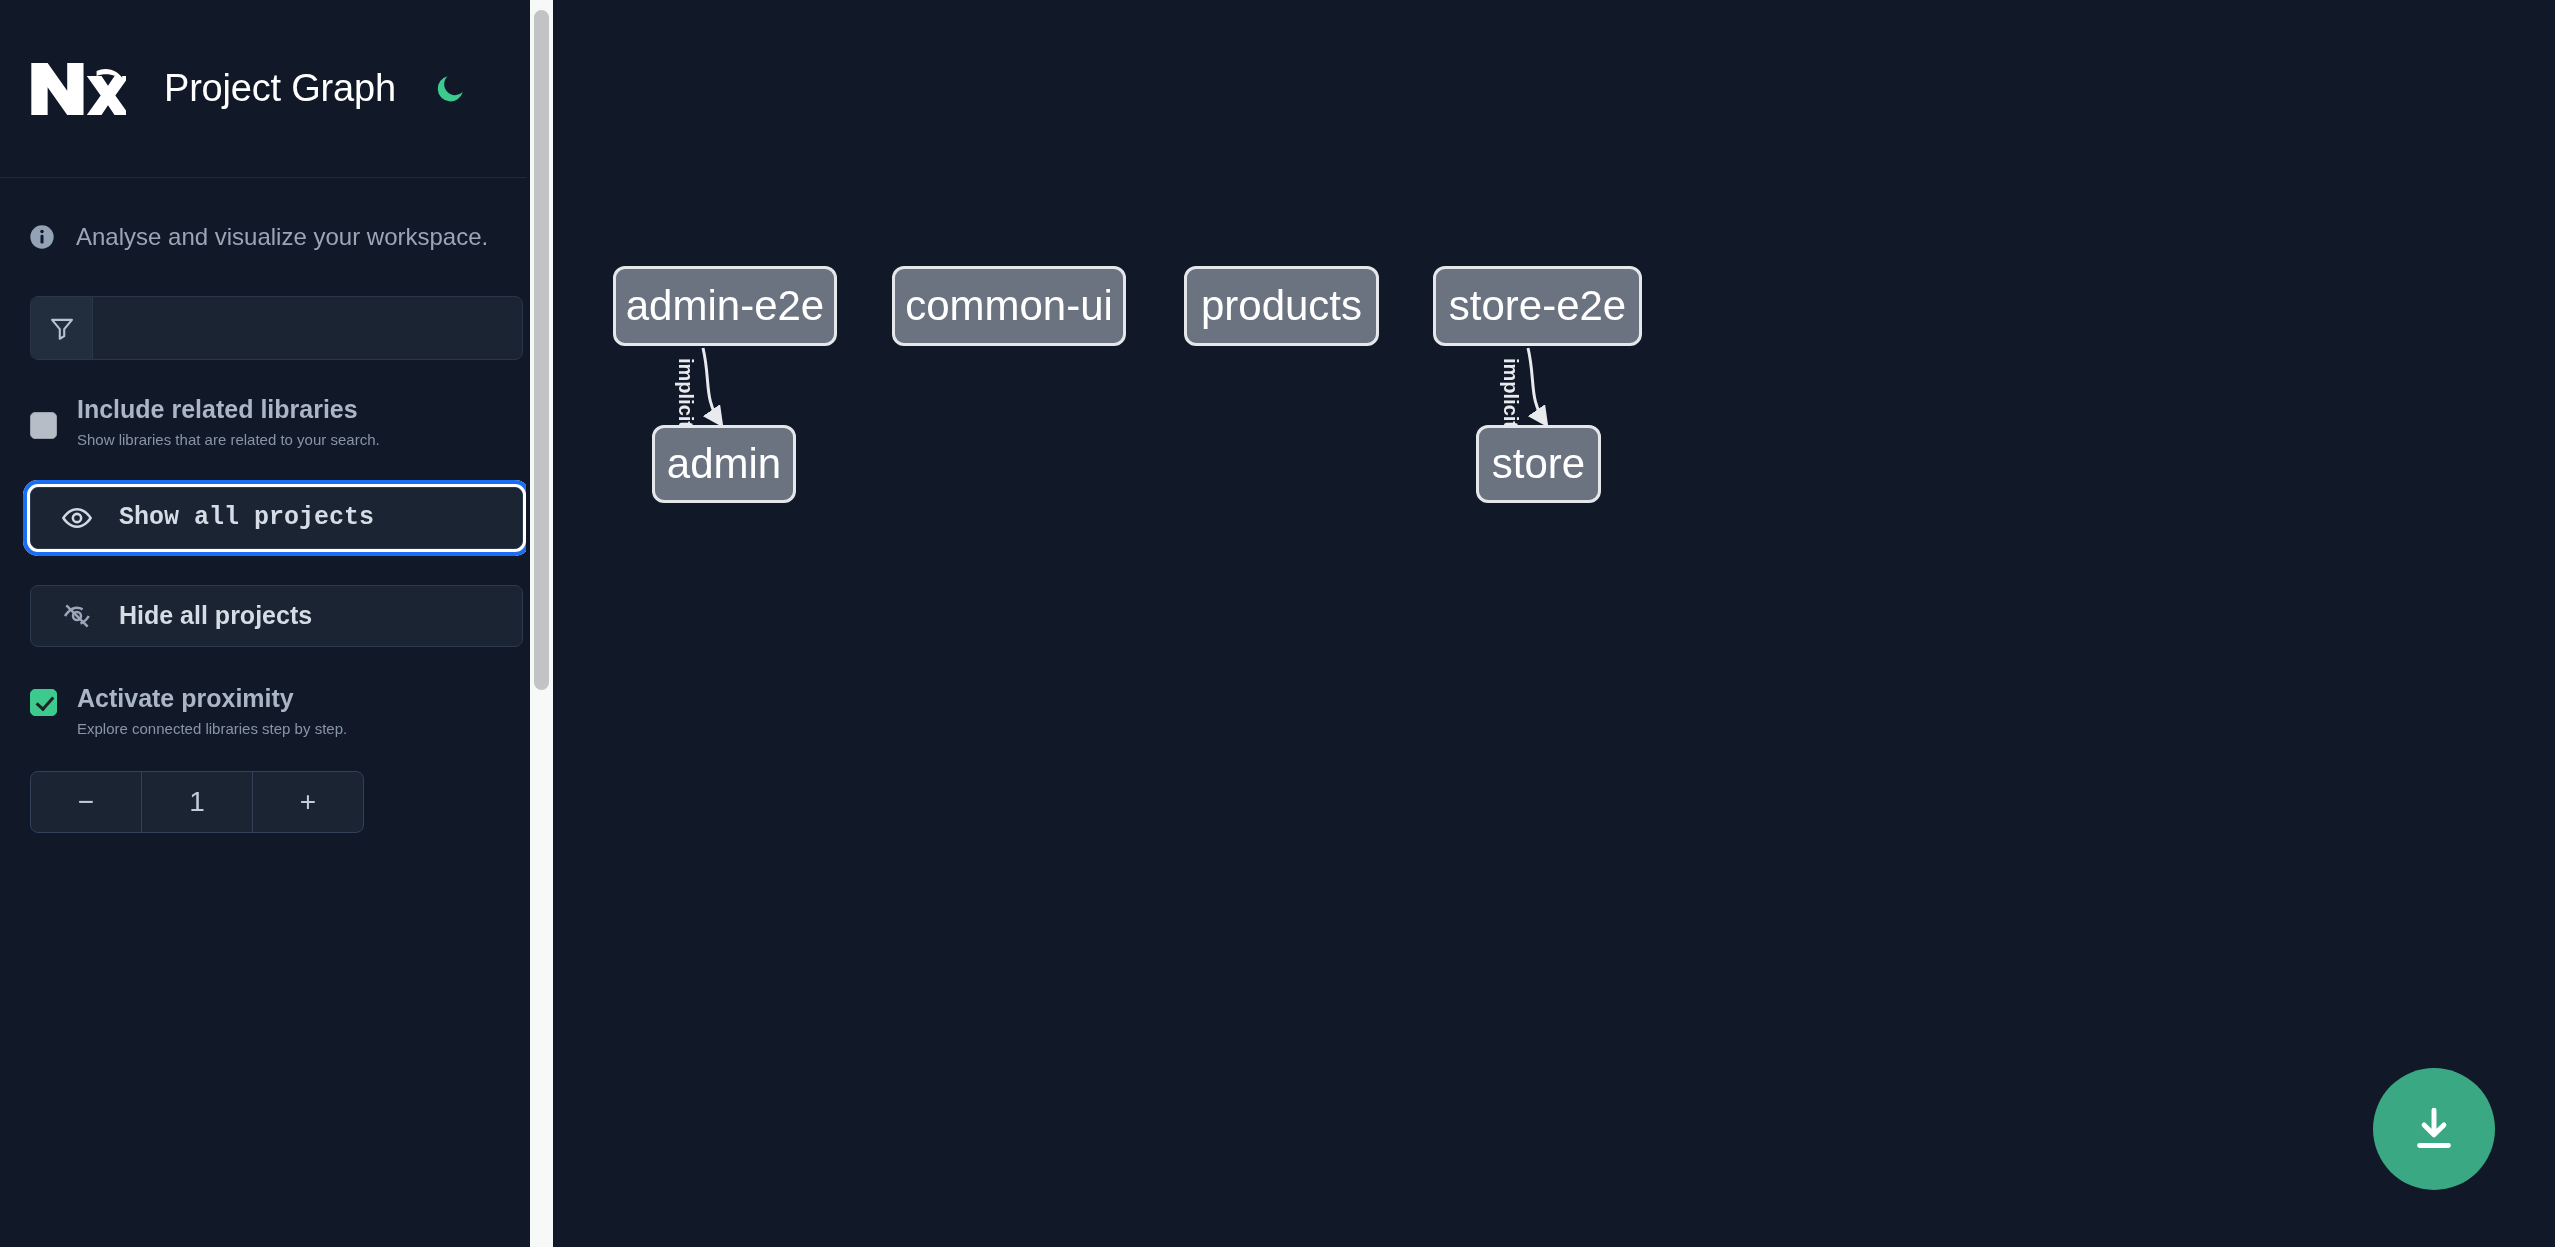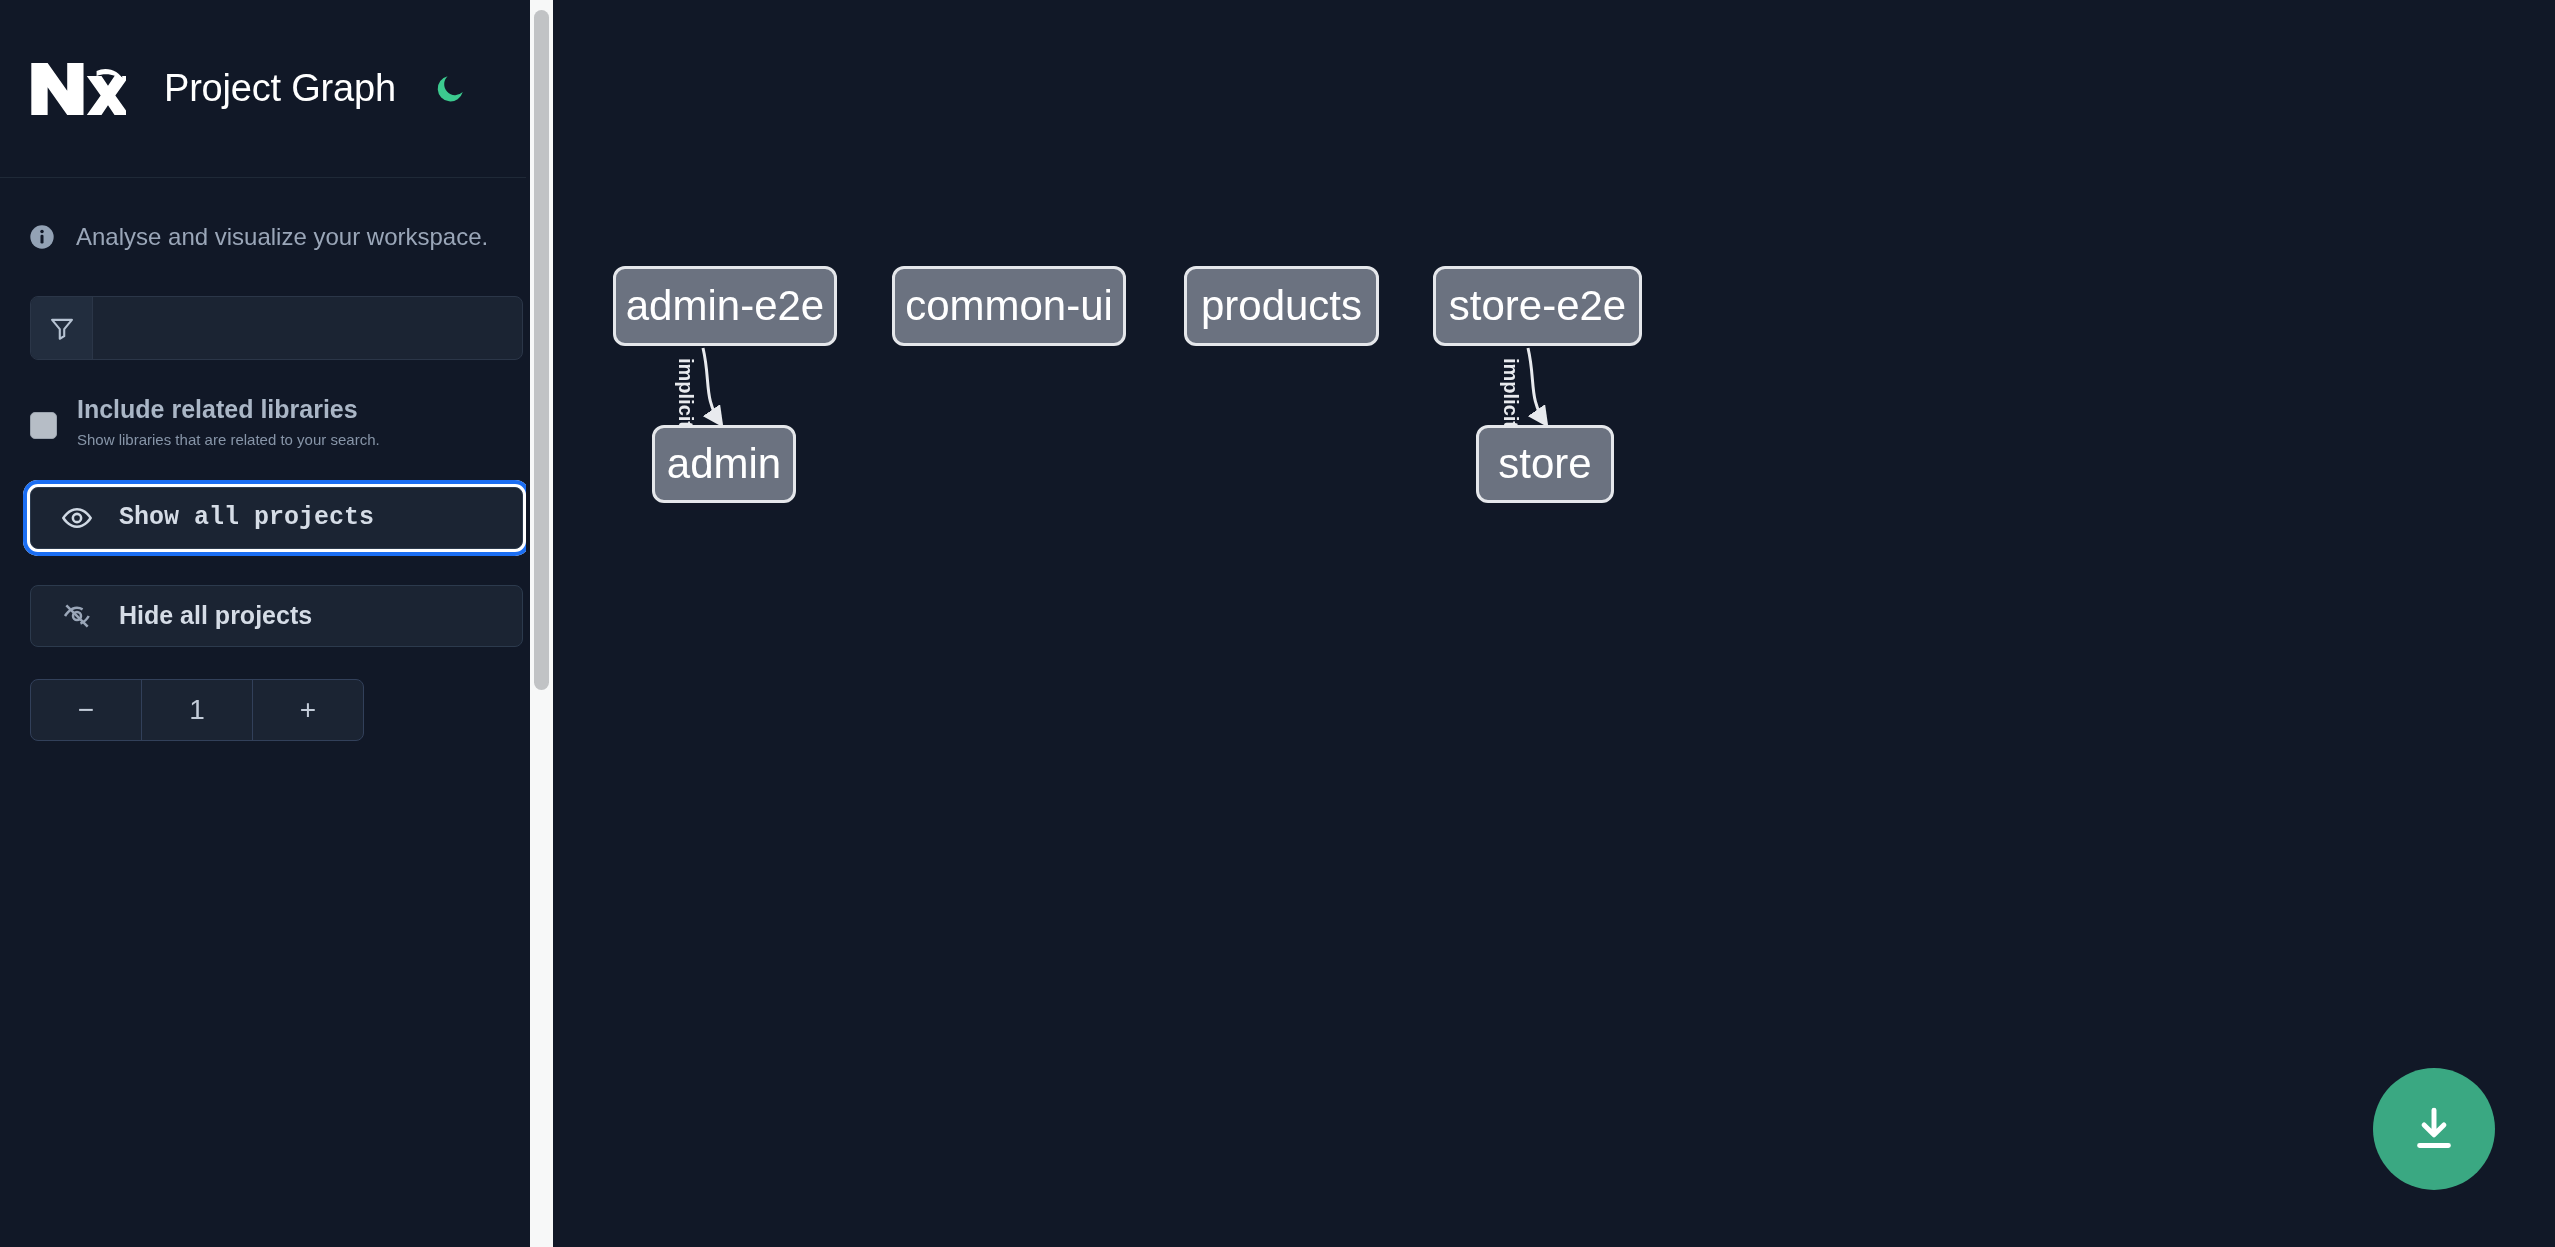--- a/index.html
+++ b/index.html
@@ -297,20 +297,27 @@
         <span class="bicon">
           <svg viewBox="0 0 24 24" width="32" height="32" aria-hidden="true">
             <path fill="none" stroke="#9aa6b8" stroke-width="1.9" d="M3 12S6.6 5.8 12 5.8c1.6 0 3 .5 4.2 1.2M20.8 12S18.6 16 14.6 17.6M4 4l16 16"></path>
             <circle cx="12" cy="12" r="3" fill="none" stroke="#9aa6b8" stroke-width="1.9"></circle>
           </svg>
         </span>
         <span class="blabel">Hide all projects</span>
       </div>
 
 
+      <div class="check-block" style="padding-top:36px;">
+        <span class="cb green"></span>
+        <span class="cb-texts">
+          <span class="cb-label" style="display:block;">Activate proximity</span>
+          <span class="cb-desc" style="display:block;">Explore connected libraries step by step.</span>
+        </span>
+      </div>
 
       <div style="height:32px;"></div>
 
       <div class="stepper">
         <div>−</div>
         <div class="val sep">1</div>
         <div class="sep">+</div>
       </div>
 
     </div>
@@ -341,21 +348,21 @@
     </div>
     <div class="node" style="left:631px; top:266px; width:195px; height:80px;">
       <span>products</span>
     </div>
     <div class="node" style="left:880px; top:266px; width:209px; height:80px;">
       <span>store-e2e</span>
     </div>
     <div class="node" style="left:99px;  top:425px; width:144px; height:78px;">
       <span>admin</span>
     </div>
-    <div class="node" style="left:923px; top:425px; width:138px; height:78px;">
+    <div class="node" style="left:923px; top:425px; width:125px; height:78px;">
       <span>store</span>
     </div>
 
     <span class="edge-label" style="left:144px; top:358px;">implicit</span>
     <span class="edge-label" style="left:969px; top:358px;">implicit</span>
 
     <div class="fab">
       <svg viewBox="0 0 24 24" width="54" height="54" aria-hidden="true">
         <path fill="none" stroke="#ffffff" stroke-width="2.2" stroke-linecap="round" stroke-linejoin="round" d="M12 3.6v10.4M7.6 10.2 12 14.6l4.4-4.4M5.6 19.3h12.8"></path>
       </svg>

